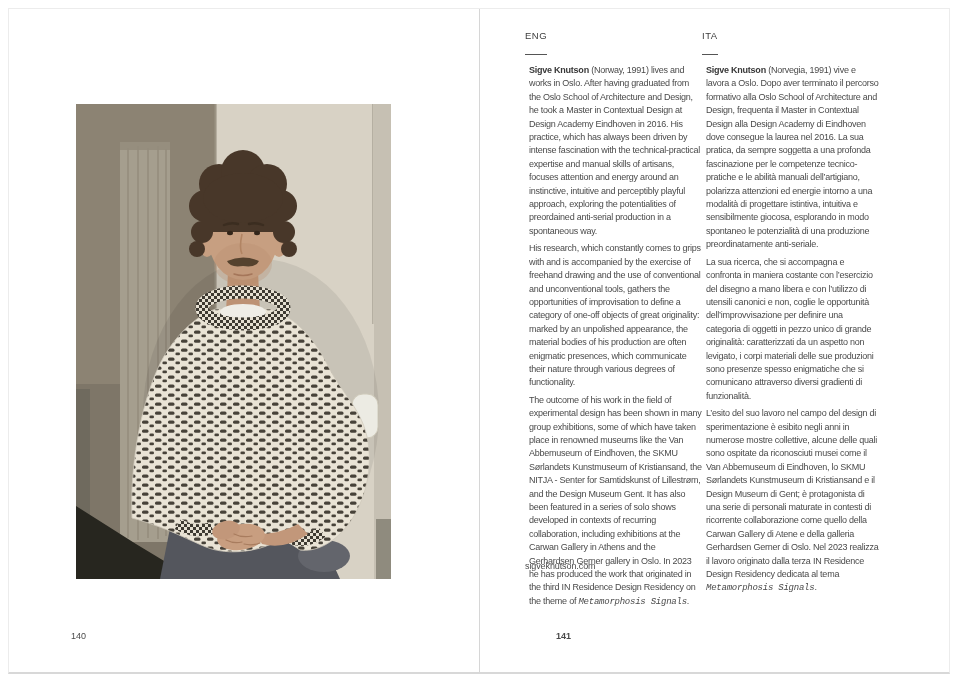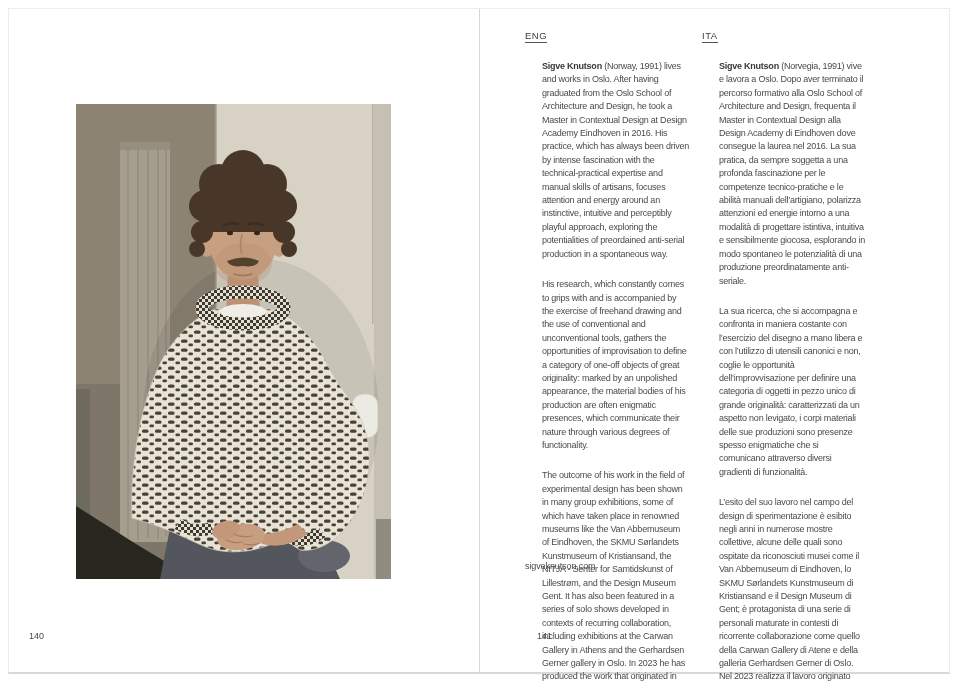--- a/index.html
+++ b/index.html
@@ -20,36 +20,36 @@
   .photo{
     position:absolute;left:67px;top:95px;width:315px;height:475px;
     overflow:hidden;background:#8c8373;
   }
   .photo svg{display:block;}
   .col{position:absolute;top:16px;width:181px;}
   .col-eng{left:45px;}
   .col-ita{left:222px;}
   .col-label{
     display:inline-block;font-size:9.5px;letter-spacing:0.5px;color:#3d3d3d;
-    border-bottom:1px solid #555;padding-bottom:1px;
+    border-bottom:1px solid #555;padding-bottom:13px;
   }
   .col-body{
     margin-top:9px;font-size:9px;line-height:13.4px;letter-spacing:-0.24px;
     color:#4a4a4a;text-align:left;
   }
-  .col-body p{margin:17px;}
+  .col-body p{margin:4px;}
   .col-body b{font-weight:700;color:#383838;}
   .col-body i{font-style:italic;font-family:Liberation Mono, monospace;}
   .website{
     position:absolute;left:45px;top:552px;font-size:9px;
     letter-spacing:-0.1px;color:#4a4a4a;
   }
-  .pagenum{position:absolute;top:622px;font-size:9px;color:#4a4a4a;}
+  .pagenum{position:absolute;top:622px;font-size:9px;color:#4a4a4a;margin-left:42px;}
   .pagenum-left{left:20px;}
-  .pagenum-right{left:57px;}
+  .pagenum-right{left:34px;font-weight:bold;}
 </style>
 </head>
 <body>
 
 <div class="spread">
 
   <div class="page page-left">
 
     <div class="photo">
       <svg width="315" height="475" viewBox="0 0 315 475" role="img" aria-label="Portrait of Sigve Knutson seated in a patterned knit sweater">

